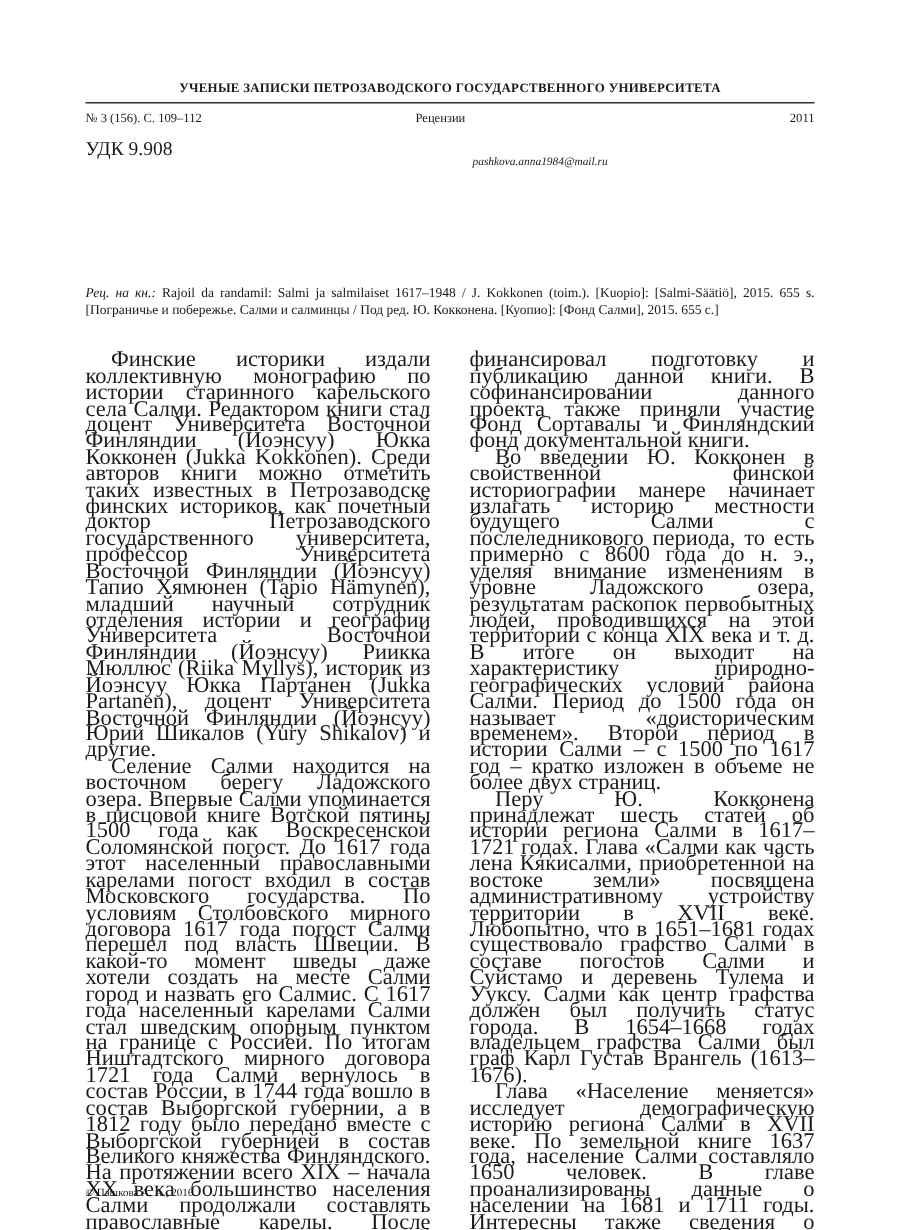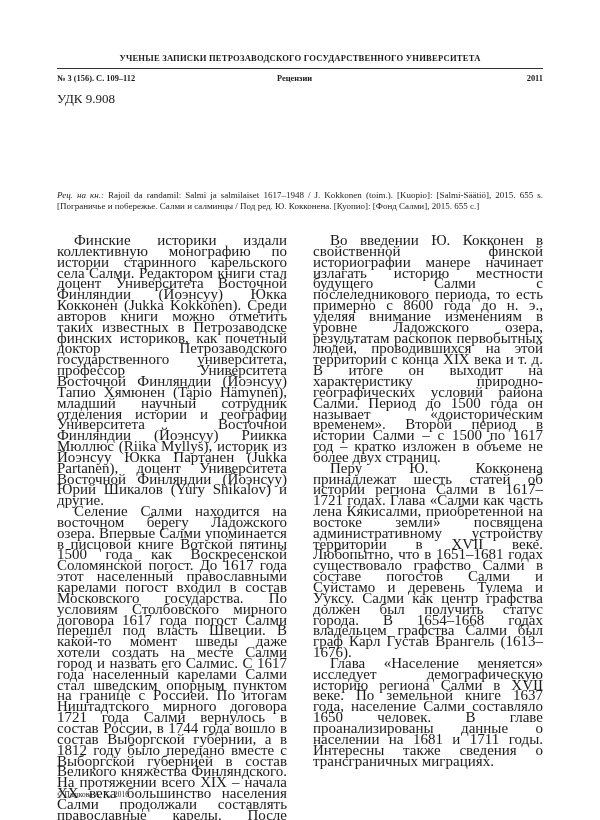--- a/index.html
+++ b/index.html
@@ -2,21 +2,21 @@
 <html><head>
 <meta charset="utf-8">
 <style>
   html, body { margin: 0; padding: 0; background: #ffffff; }
   body { width: 600px; height: 820px; position: relative; overflow: hidden;
          font-family: "Liberation Serif", "DejaVu Serif", serif; color: #1a1a1a; }
   .journal-title { position: absolute; top: 53px; left: 57px; width: 486px; text-align: center;
                    font-size: 8.6px; font-weight: bold; letter-spacing: 0.2px; }
   .rule { position: absolute; top: 68px; left: 57px; width: 486px; height: 1px; background: #333; }
   .meta-row { position: absolute; top: 74px; left: 57px; width: 486px; height: 12px;
-              font-size: 8.4px; font-weight: bold; }
+              font-size: 8.4px; font-weight: normal; }
   .meta-row .left { position: absolute; left: 0; }
   .meta-row .center { position: absolute; left: 220px; }
   .meta-row .right { position: absolute; right: 0; }
   .udk { position: absolute; top: 91px; left: 57px; font-size: 13px; }
   .author-block { position: absolute; top: 103px; left: 315px; width: 228px; font-size: 7.6px; line-height: 9.2px; }
   .author-name { text-align: right; font-weight: bold; font-size: 8.2px; letter-spacing: 0.3px; margin-bottom: 1px; }
   .author-email { font-style: italic; }
   .citation { position: absolute; top: 190px; left: 57px; width: 486px; font-size: 9px; line-height: 11.3px; text-align: justify; }
   .citation .lbl { font-style: italic; }
   .citation .bib { font-weight: normal; }
@@ -35,32 +35,34 @@
 
 <div class="meta-row">
   <span class="left">№ 3 (156). С. 109–112</span>
   <span class="center">Рецензии</span>
   <span class="right">2011</span>
 </div>
 
 <div class="udk">УДК 9.908</div>
 
 <div class="author-block">
+  <div class="author-email">pashkova.anna1984@mail.ru</div>
 </div>
 
 <div class="citation">
   <span class="lbl">Рец. на кн.:</span>
   <span class="bib">Rajoil da randamil: Salmi ja salmilaiset 1617–1948 / J. Kokkonen (toim.). [Kuopio]: [Salmi-Säätiö], 2015. 655 s. [Пограничье и побережье. Салми и салминцы / Под ред. Ю. Кокконена. [Куопио]: [Фонд Салми], 2015. 655 с.]</span>
 </div>
 
 <div class="col left">
   <p>Финские историки издали коллективную монографию по истории старинного карельского села Салми. Редактором книги стал доцент Университета Восточной Финляндии (Йоэнсуу) Юкка Кокконен (Jukka Kokkonen). Среди авторов книги можно отметить таких известных в Петрозаводске финских историков, как почетный доктор Петрозаводского государственного университета, профессор Университета Восточной Финляндии (Йоэнсуу) Тапио Хямюнен (Tapio Hämynen), младший научный сотрудник отделения истории и географии Университета Восточной Финляндии (Йоэнсуу) Риикка Мюллюс (Riika Myllys), историк из Йоэнсуу Юкка Партанен (Jukka Partanen), доцент Университета Восточной Финляндии (Йоэнсуу) Юрий Шикалов (Yury Shikalov) и другие.</p>
   <p>Селение Салми находится на восточном берегу Ладожского озера. Впервые Салми упоминается в писцовой книге Вотской пятины 1500 года как Воскресенской Соломянской погост. До 1617 года этот населенный православными карелами погост входил в состав Московского государства. По условиям Столбовского мирного договора 1617 года погост Салми перешел под власть Швеции. В какой-то момент шведы даже хотели создать на месте Салми город и назвать его Салмис. С 1617 года населенный карелами Салми стал шведским опорным пунктом на границе с Россией. По итогам Ништадтского мирного договора 1721 года Салми вернулось в состав России, в 1744 года вошло в состав Выборгской губернии, а в 1812 году было передано вместе с Выборгской губернией в состав Великого княжества Финляндского. На протяжении всего XIX – начала XX века большинство населения Салми продолжали составлять православные карелы. После получения Финляндией независимости в конце 1917 года Салми оказалось в составе независимой Финляндии. По итогам советско-финской, а затем и Великой Отечественной войн Северное Приладожье, включая Салми, вошло в состав Советского Союза, а местное карельское и финское население выехало в Финляндию.</p>
   <p>Беженцы из волости Салми создали в 1948 году в Финляндии Фонд Салми, который и про-</p>
 </div>
 
 <div class="col right">
+  <p class="cont">финансировал подготовку и публикацию данной книги. В софинансировании данного проекта также приняли участие Фонд Сортавалы и Финляндский фонд документальной книги.</p>
   <p>Во введении Ю. Кокконен в свойственной финской историографии манере начинает излагать историю местности будущего Салми с послеледникового периода, то есть примерно с 8600 года до н. э., уделяя внимание изменениям в уровне Ладожского озера, результатам раскопок первобытных людей, проводившихся на этой территории с конца XIX века и т. д. В итоге он выходит на характеристику природно-географических условий района Салми. Период до 1500 года он называет «доисторическим временем». Второй период в истории Салми – с 1500 по 1617 год – кратко изложен в объеме не более двух страниц.</p>
   <p>Перу Ю. Кокконена принадлежат шесть статей об истории региона Салми в 1617–1721 годах. Глава «Салми как часть лена Кякисалми, приобретенной на востоке земли» посвящена административному устройству территории в XVII веке. Любопытно, что в 1651–1681 годах существовало графство Салми в составе погостов Салми и Суйстамо и деревень Тулема и Ууксу. Салми как центр графства должен был получить статус города. В 1654–1668 годах владельцем графства Салми был граф Карл Густав Врангель (1613–1676).</p>
   <p>Глава «Население меняется» исследует демографическую историю региона Салми в XVII веке. По земельной книге 1637 года, население Салми составляло 1650 человек. В главе проанализированы данные о населении на 1681 и 1711 годы. Интересны также сведения о трансграничных миграциях.</p>
 </div>
 
 <div class="footnote">© Пашкова А. А., 2016</div>
 
 </body></html>

